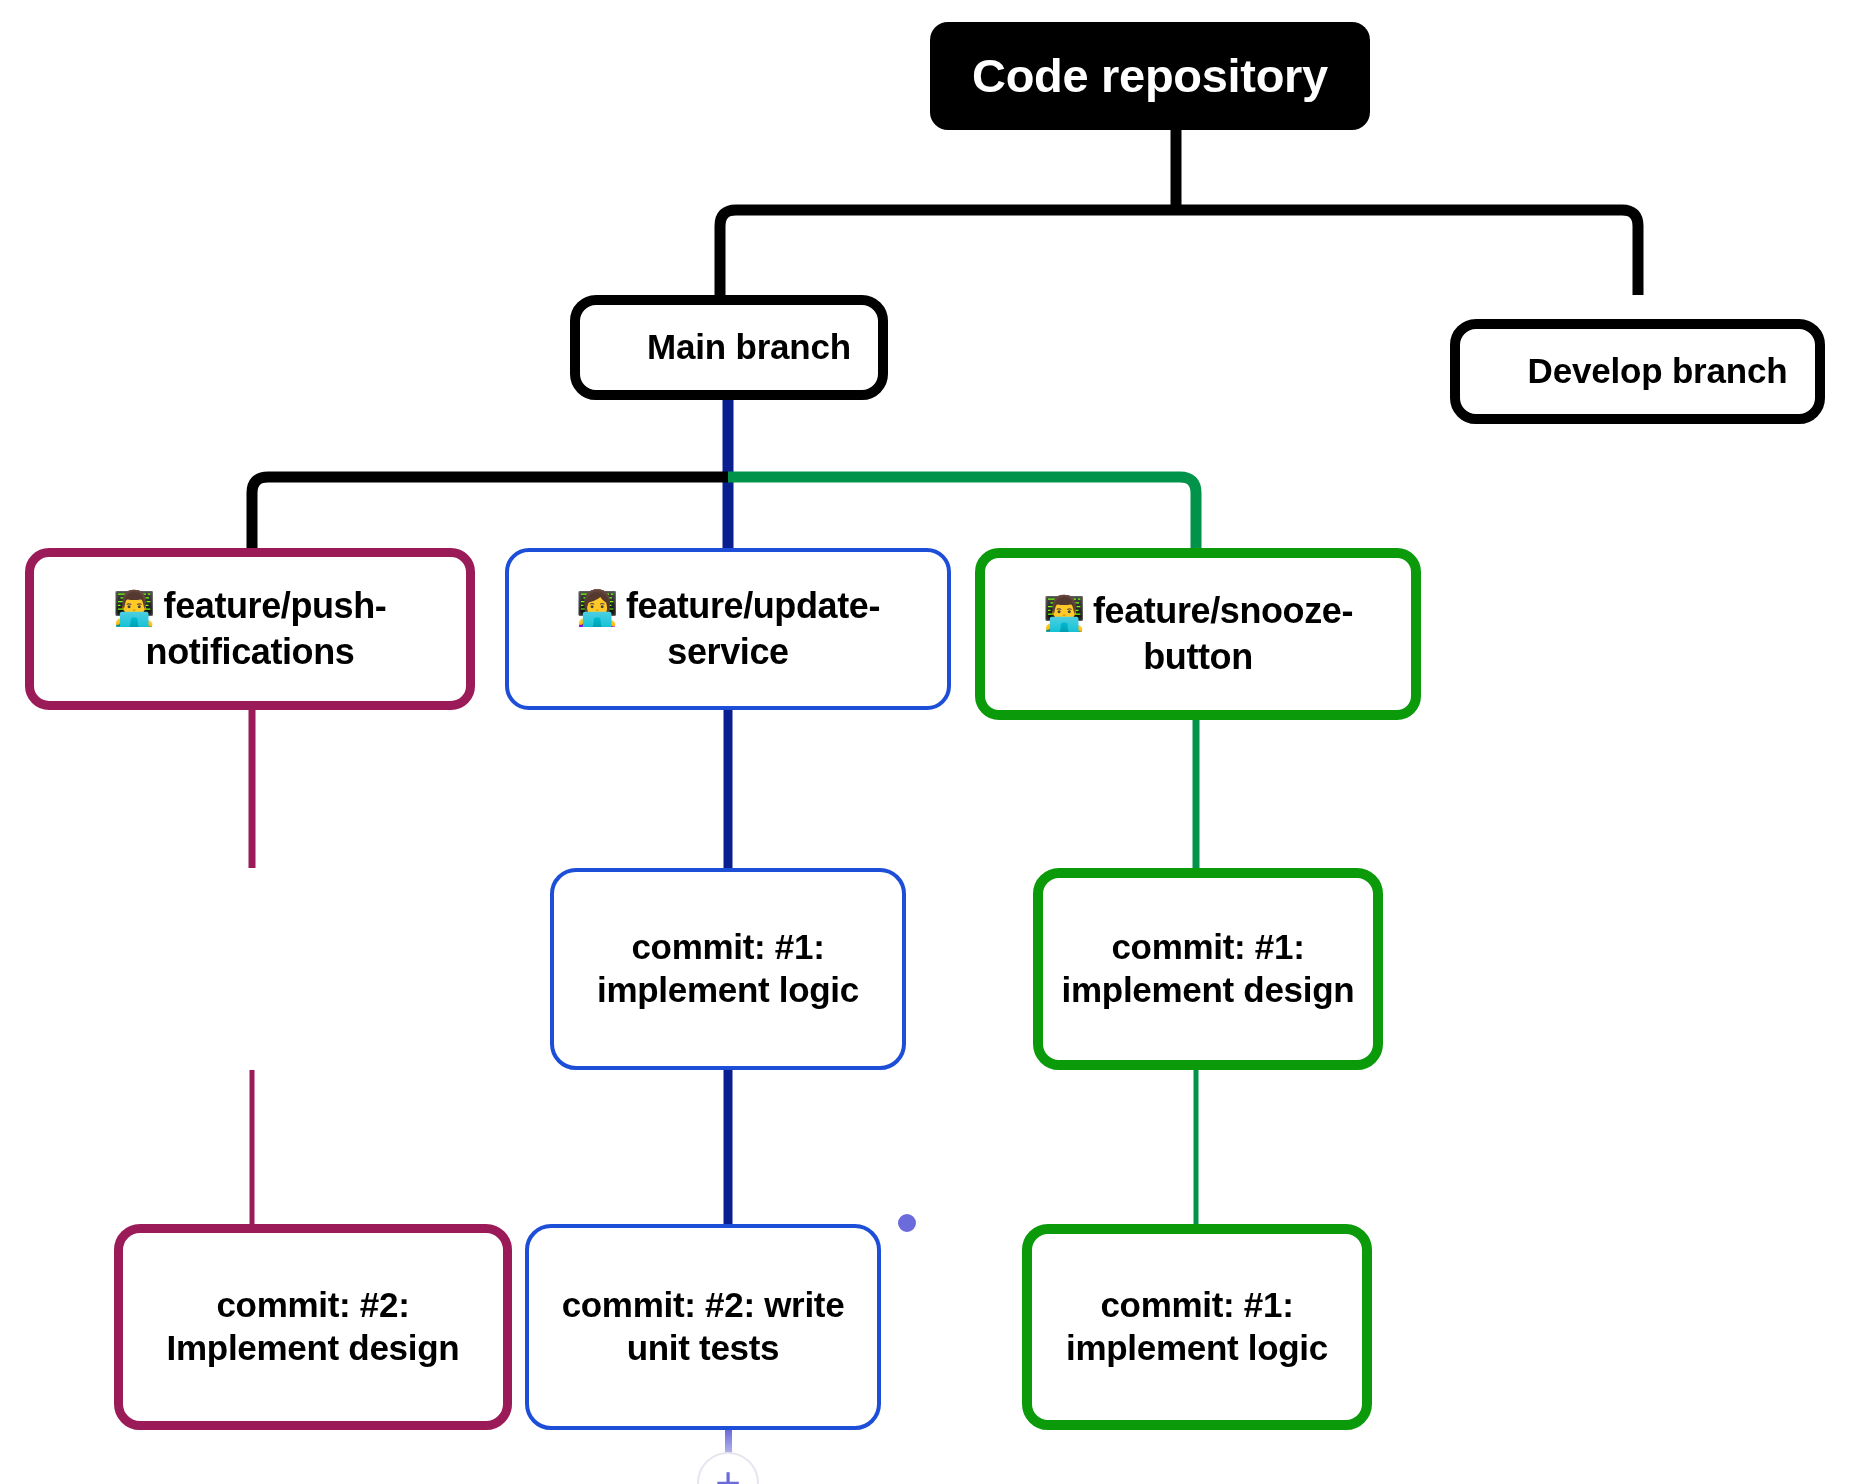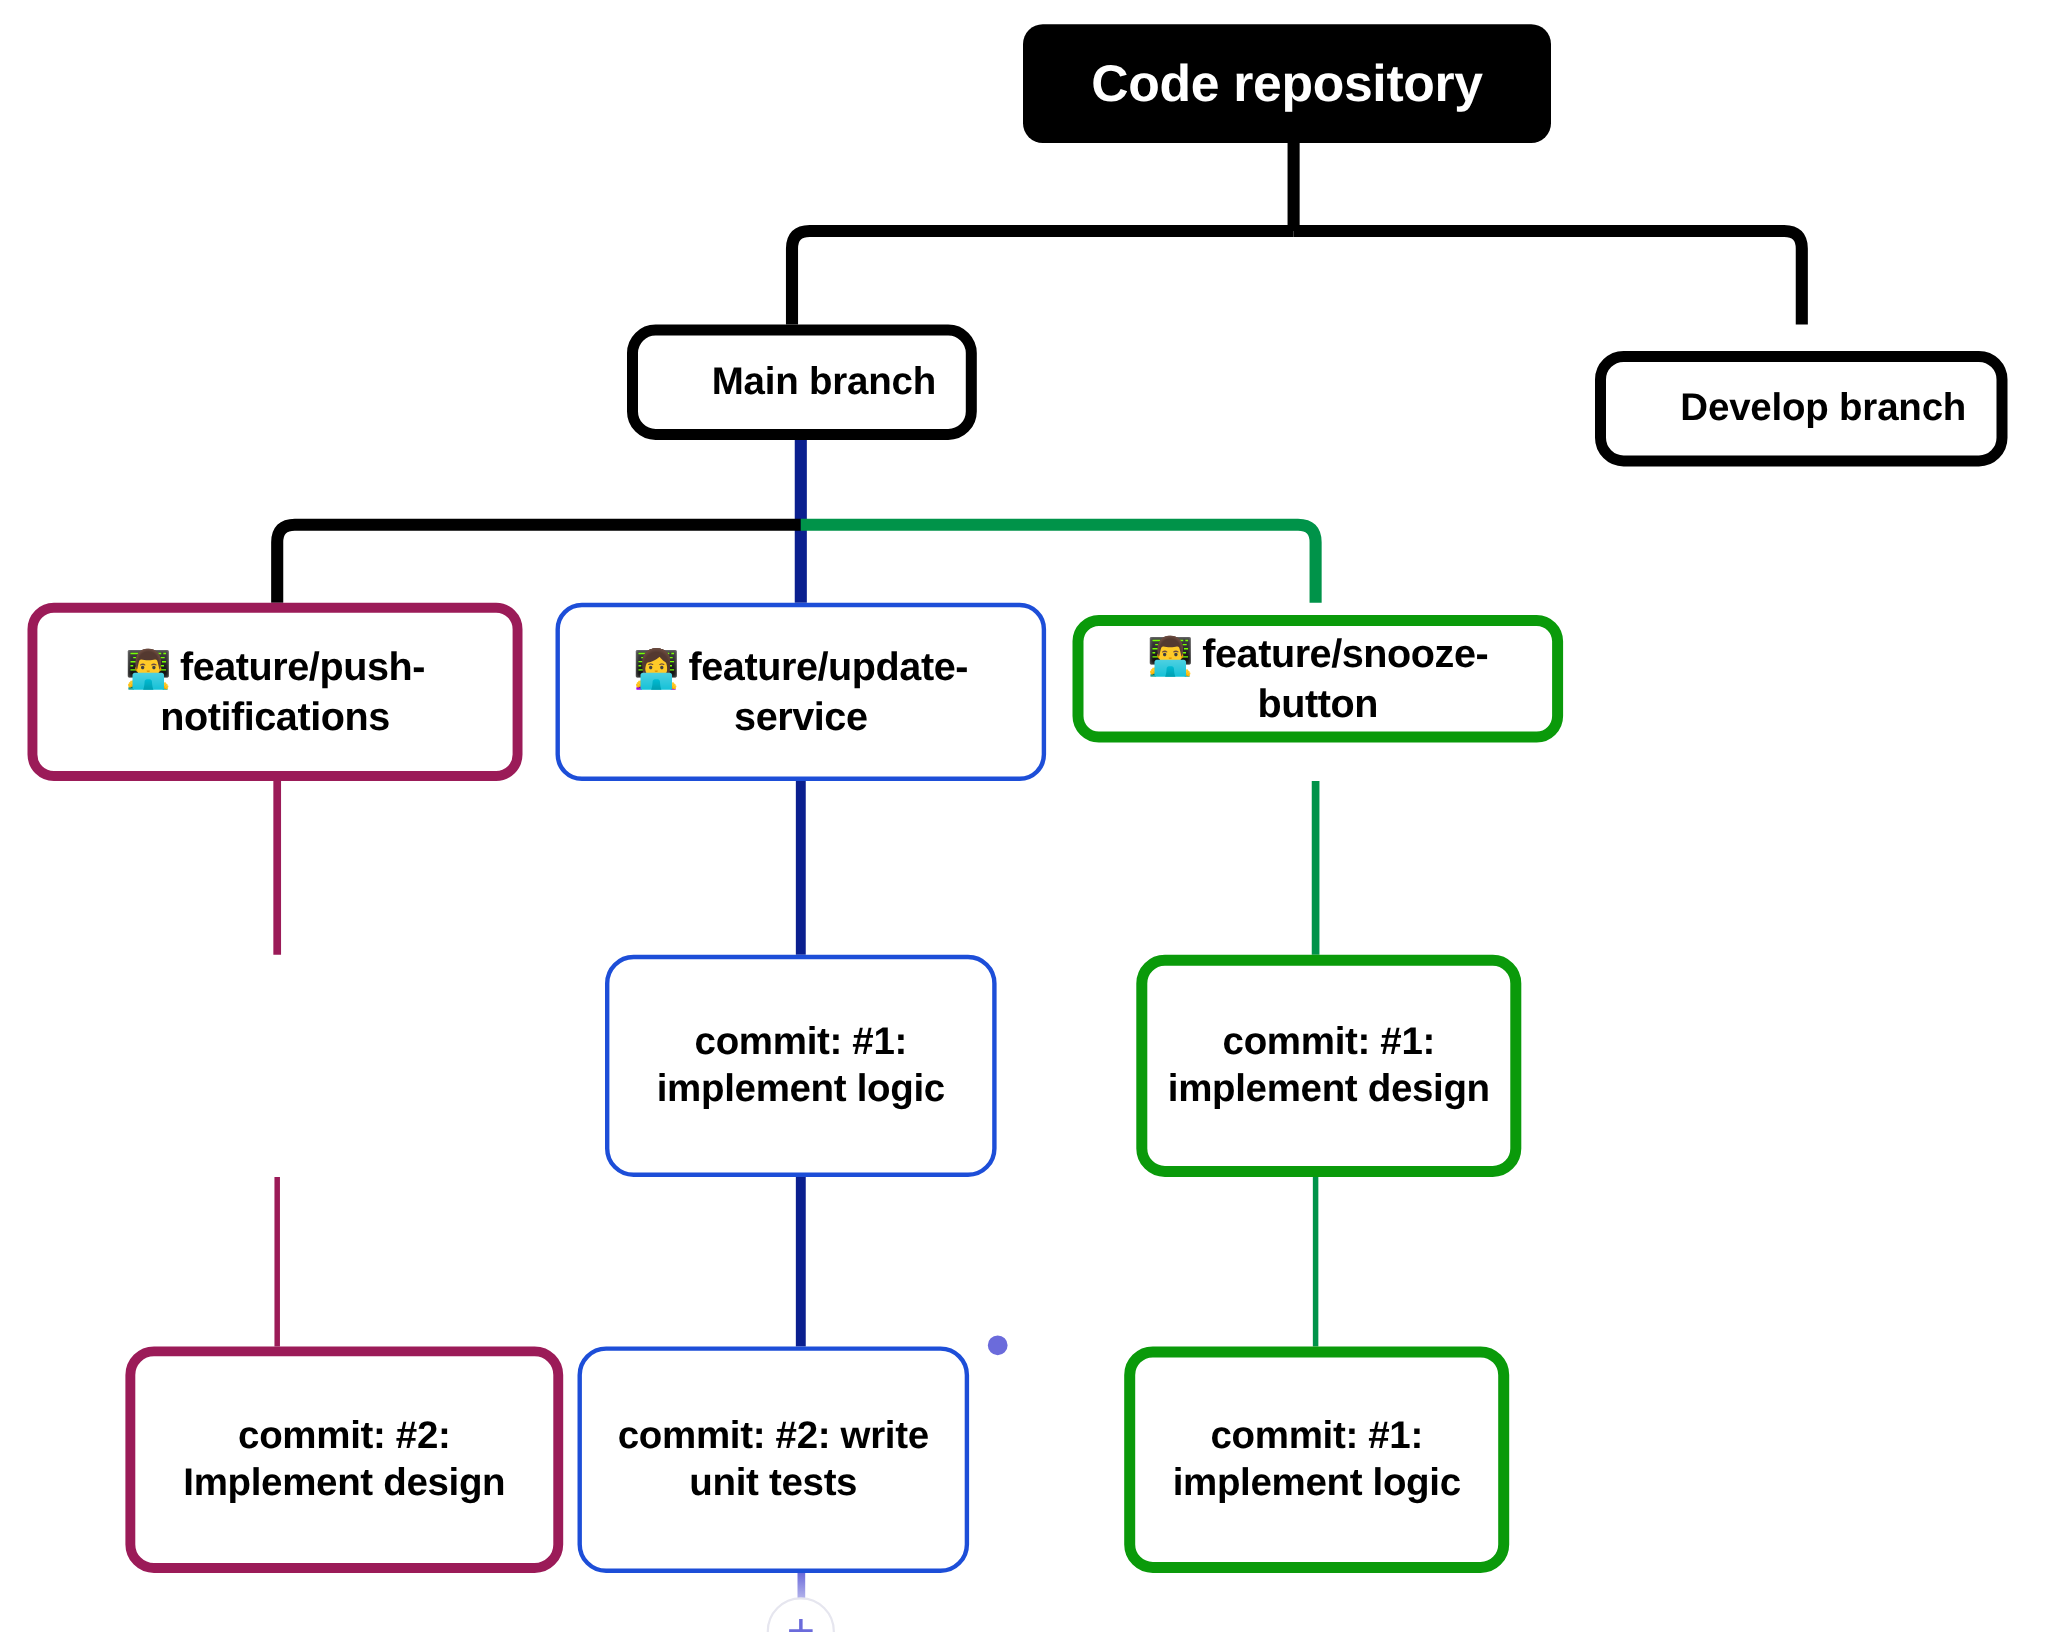--- a/index.html
+++ b/index.html
@@ -145,21 +145,21 @@
     <path d="M728,710 L728,868" stroke="#0A1F8F" stroke-width="9" fill="none"></path>
     <path d="M1196,710 L1196,868" stroke="#009349" stroke-width="7" fill="none"></path>
 
     <path d="M252,1070 L252,1224" stroke="#9B1B58" stroke-width="5" fill="none"></path>
     <path d="M728,1070 L728,1224" stroke="#0A1F8F" stroke-width="9" fill="none"></path>
     <path d="M1196,1070 L1196,1224" stroke="#009349" stroke-width="5" fill="none"></path>
   </svg>
 
   <div class="add-stem" style="left:725px; top:1430px; height:30px;"></div>
 
-  <div class="node node-root" style="left:930px; top:22px; width:480px; height:108px;">
+  <div class="node node-root" style="left:930px; top:22px; width:440px; height:108px;">
     <span class="label">Code repository</span>
   </div>
 
   <div class="node node-branch" style="left:570px; top:295px; width:318px; height:105px;">
     <span class="label">Main branch</span>
   </div>
 
   <div class="node node-branch" style="left:1450px; top:295px; width:375px; height:105px;margin-top:24px;">
     <span class="label">Develop branch</span>
   </div>
@@ -169,21 +169,21 @@
       <span class="emoji">👨‍💻</span><span>feature/push-notifications</span>
     </span>
   </div>
 
   <div class="node node-feature b-navy" style="left:505px; top:548px; width:446px; height:162px;">
     <span class="label">
       <span class="emoji">👩‍💻</span><span>feature/update-service</span>
     </span>
   </div>
 
-  <div class="node node-feature b-green" style="left:975px; top:548px; width:446px; height:116px;margin-top:11px;">
+  <div class="node node-feature b-green" style="left:975px; top:548px; width:446px; height:172px;">
     <span class="label">
       <span class="emoji">👨‍💻</span><span>feature/snooze-button</span>
     </span>
   </div>
 
 
   <div class="node node-commit b-navy" style="left:550px; top:868px; width:356px; height:202px;">
     <span class="label">commit: #1: implement logic</span>
   </div>
 

